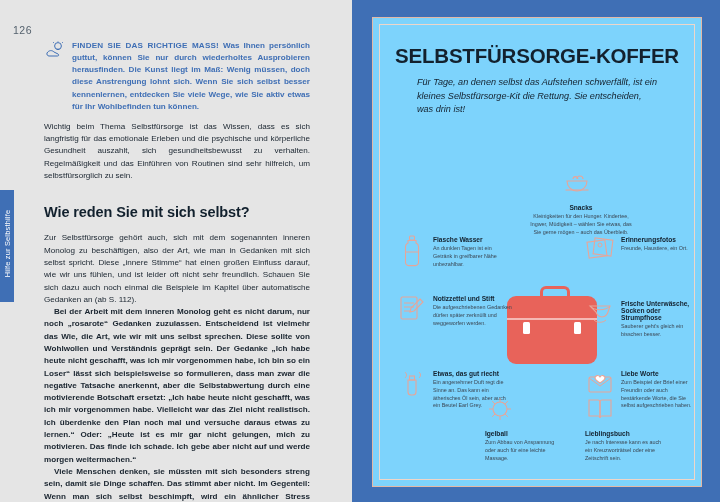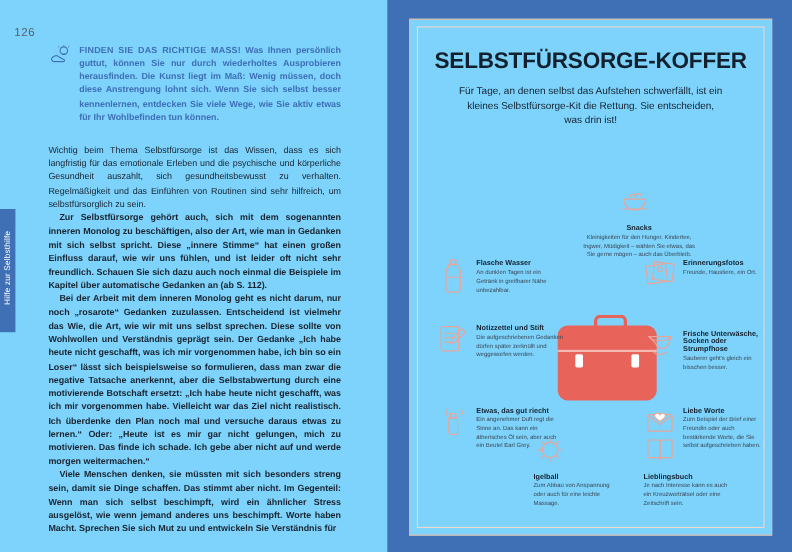--- a/index.html
+++ b/index.html
@@ -18,21 +18,21 @@
     position: relative;
     width: 720px;
     height: 502px;
   }
   
   .left-page {
     position: absolute;
     left: 0; top: 0;
     width: 352px;
     height: 502px;
-    background: #7dd3fc;
+    background: #e5e5e5;
   }
   .folio {
     position: absolute;
     left: 13px;
     top: 24px;
     font-size: 10.5px;
     letter-spacing: 0.5px;
     color: #55626e;
   }
   .side-tab {
@@ -57,21 +57,21 @@
   }
   .left-body {
     position: absolute;
     left: 44px;
     top: 40px;
     width: 266px;
   }
   .callout {
     position: relative;
     padding-left: 28px;
-    margin-bottom: 18px;
+    margin-bottom: 8px;
   }
   .callout-icon {
     position: absolute;
     left: 0;
     top: 1px;
     width: 22px;
     height: 16px;
   }
   .callout-text {
     font-size: 8.1px;
@@ -133,24 +133,24 @@
     font-size: 20.5px;
     font-weight: bold;
     letter-spacing: -0.2px;
     color: #13212e;
   }
   .card-sub {
     position: absolute;
     left: 44px;
     right: 44px;
     top: 58px;
-    text-align: center;
     font-size: 9.1px;
     line-height: 1.5;
     color: #13212e;
+    font-style: italic;
   }
   .suitcase-wrap {
     position: absolute;
     left: 134px;
     top: 268px;
     width: 90px;
     height: 78px;
   }
   .suitcase {
     position: absolute;
@@ -240,20 +240,21 @@
             <circle cx="14" cy="5" r="3.4" fill="none" stroke="#3f6fb5" stroke-width="1"></circle>
             <path d="M12.6 8.4 L15.4 8.4" stroke="#3f6fb5" stroke-width="1"></path>
             <path d="M14 0.6 L14 -0.4 M18 2 L18.9 1.2 M10 2 L9.1 1.2" stroke="#3f6fb5" stroke-width="0.9"></path>
           </svg>
         </span>
         <div class="callout-text"><span class="lead">FINDEN SIE DAS RICHTIGE MASS!</span><span> Was Ihnen persönlich guttut, können Sie nur durch wiederholtes Ausprobieren herausfinden. Die Kunst liegt im Maß: Wenig müssen, doch diese Anstrengung lohnt sich. Wenn Sie sich selbst besser kennenlernen, entdecken Sie viele Wege, wie Sie aktiv etwas für Ihr Wohlbefinden tun können.</span></div>
       </div>
 
       <p class="para">Wichtig beim Thema Selbstfürsorge ist das Wissen, dass es sich langfristig für das emotionale Erleben und die psychische und körperliche Gesundheit auszahlt, sich gesundheitsbewusst zu verhalten. Regelmäßigkeit und das Einführen von Routinen sind sehr hilfreich, um selbstfürsorglich zu sein.</p>
 
+      <h2 class="section-title">Wie reden Sie mit sich selbst?</h2>
 
       <p class="para">Zur Selbstfürsorge gehört auch, sich mit dem sogenannten inneren Monolog zu beschäftigen, also der Art, wie man in Gedanken mit sich selbst spricht. Diese „innere Stimme“ hat einen großen Einfluss darauf, wie wir uns fühlen, und ist leider oft nicht sehr freundlich. Schauen Sie sich dazu auch noch einmal die Beispiele im Kapitel über automatische Gedanken an (ab S. 112).</p>
       <p class="para">Bei der Arbeit mit dem inneren Monolog geht es nicht darum, nur noch „rosarote“ Gedanken zuzulassen. Entscheidend ist vielmehr das Wie, die Art, wie wir mit uns selbst sprechen. Diese sollte von Wohlwollen und Verständnis geprägt sein. Der Gedanke „Ich habe heute nicht geschafft, was ich mir vorgenommen habe, ich bin so ein Loser“ lässt sich beispielsweise so formulieren, dass man zwar die negative Tatsache anerkennt, aber die Selbstabwertung durch eine motivierende Botschaft ersetzt: „Ich habe heute nicht geschafft, was ich mir vorgenommen habe. Vielleicht war das Ziel nicht realistisch. Ich überdenke den Plan noch mal und versuche daraus etwas zu lernen.“ Oder: „Heute ist es mir gar nicht gelungen, mich zu motivieren. Das finde ich schade. Ich gebe aber nicht auf und werde morgen weitermachen.“</p>
       <p class="para">Viele Menschen denken, sie müssten mit sich besonders streng sein, damit sie Dinge schaffen. Das stimmt aber nicht. Im Gegenteil: Wenn man sich selbst beschimpft, wird ein ähnlicher Stress ausgelöst, wie wenn jemand anderes uns beschimpft. Worte haben Macht. Sprechen Sie sich Mut zu und entwickeln Sie Verständnis für</p>
 
     </div>
   </div>
 
   <div class="right-page">
     <div class="card">

